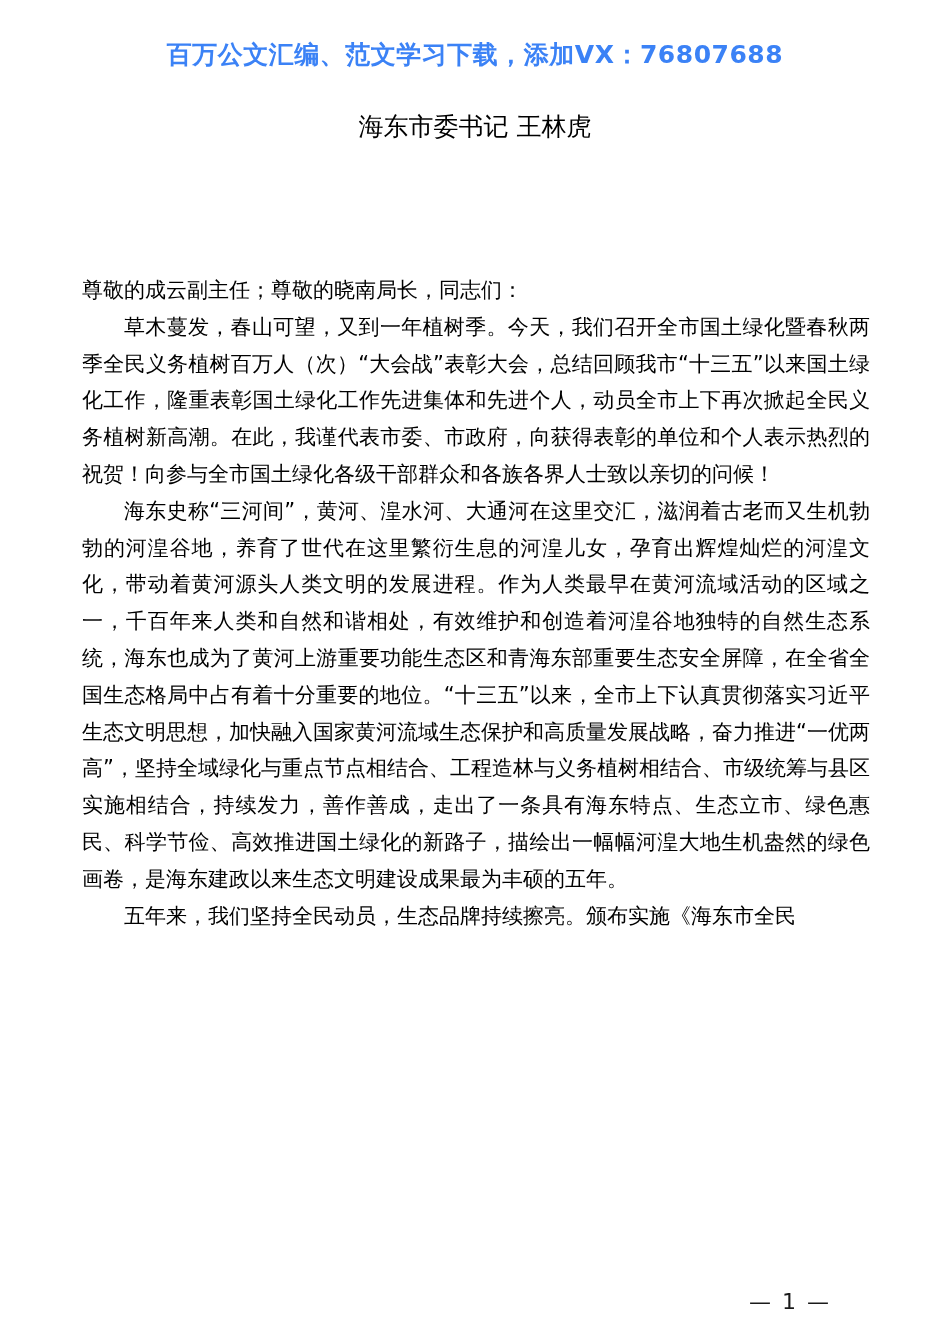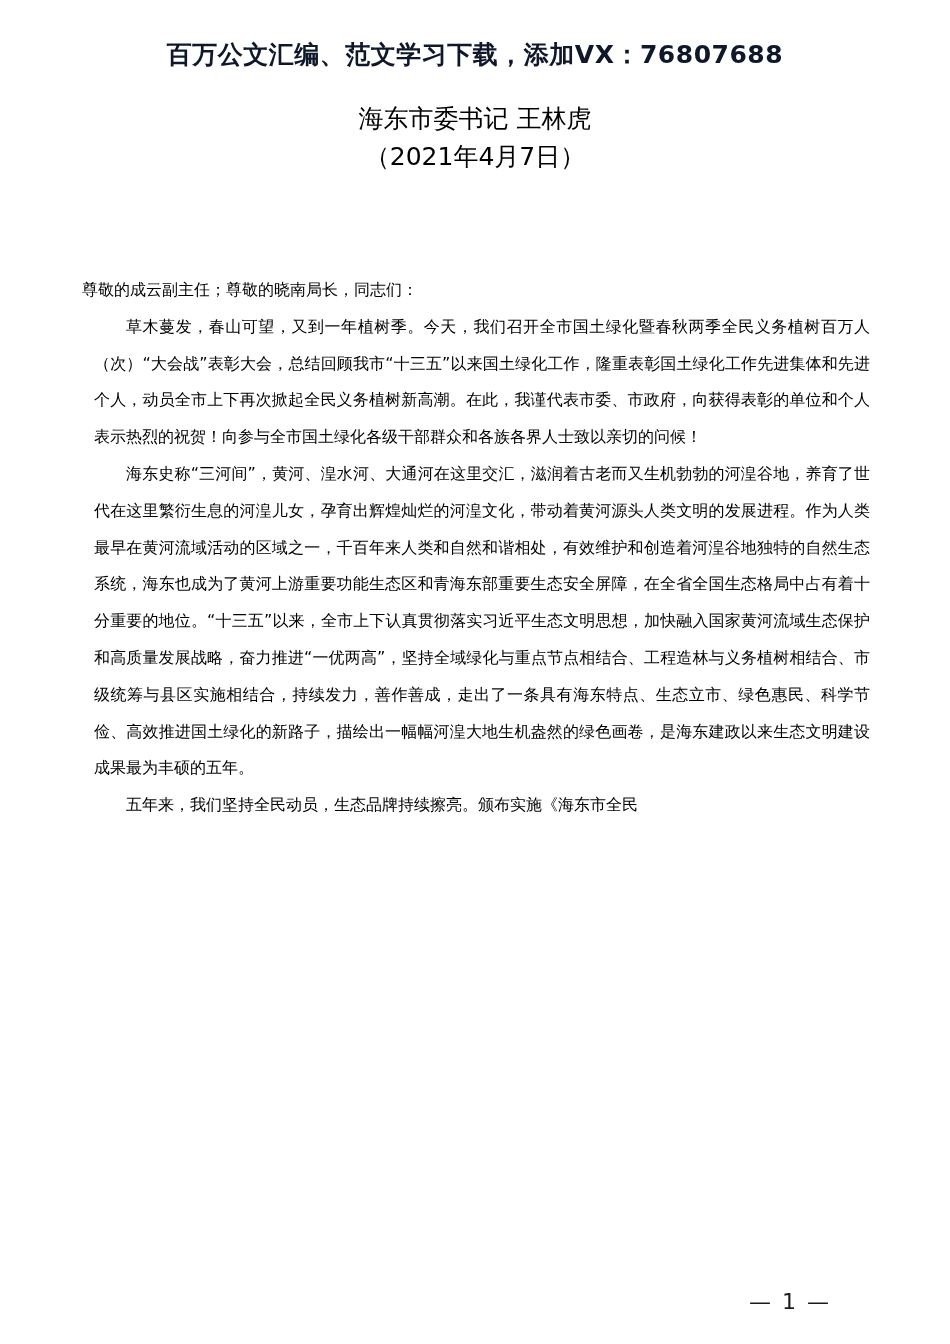--- a/index.html
+++ b/index.html
@@ -25,21 +25,21 @@
   
   .promo-header {
     position: absolute;
     top: 40px;
     left: 0;
     width: 950px;
     text-align: center;
   }
   .promo-text {
     display: inline-block;
-    color: #0f172a;
+    color: #3b82f6;
     font-size: 25px;
     font-weight: 700;
     letter-spacing: 0.5px;
     line-height: 30px;
     white-space: nowrap;
   }
 
   
   .title-block {
     position: absolute;
@@ -52,49 +52,48 @@
     font-size: 25px;
     font-weight: 400;
     line-height: 38px;
     letter-spacing: 0.2px;
     text-align: center;
   }
   .doc-byline {
     font-size: 25px;
     font-weight: 400;
     line-height: 38px;
-    margin-top: 4px;
+    margin-top: 12px;
     text-align: center;
   }
   .doc-date {
     font-size: 25px;
     font-weight: 400;
     line-height: 38px;
     text-align: center;
   }
 
   
   .body-block {
     position: absolute;
     top: 272px;
     left: 82px;
     width: 788px;
   }
   .para {
-    font-size: 16px;
+    font-size: 21px;
     line-height: 36.8px;
     text-align: justify;
     text-justify: inter-ideograph;
     text-align-last: left;
     margin: 0;
     letter-spacing: 0px;
   }
   .para.indent {
     text-indent: 2em;
-    margin-left: 12px;
   }
 
   
   .footer {
     position: absolute;
     left: 0;
     top: 1288px;
     width: 950px;
     text-align: center;
   }
@@ -111,21 +110,20 @@
 <body>
 
 <div class="page">
 
   <div class="promo-header">
     <span class="promo-text">百万公文汇编、范文学习下载，添加VX：76807688</span>
   </div>
 
   <div class="title-block">
     <div class="doc-byline">海东市委书记 王林虎</div>
-    <div class="doc-date">（2021年4月7日）</div>
   </div>
 
   <div class="body-block">
     <p class="para">尊敬的成云副主任；尊敬的晓南局长，同志们：</p>
     <p class="para indent">草木蔓发，春山可望，又到一年植树季。今天，我们召开全市国土绿化暨春秋两季全民义务植树百万人（次）“大会战”表彰大会，总结回顾我市“十三五”以来国土绿化工作，隆重表彰国土绿化工作先进集体和先进个人，动员全市上下再次掀起全民义务植树新高潮。在此，我谨代表市委、市政府，向获得表彰的单位和个人表示热烈的祝贺！向参与全市国土绿化各级干部群众和各族各界人士致以亲切的问候！</p>
     <p class="para indent">海东史称“三河间”，黄河、湟水河、大通河在这里交汇，滋润着古老而又生机勃勃的河湟谷地，养育了世代在这里繁衍生息的河湟儿女，孕育出辉煌灿烂的河湟文化，带动着黄河源头人类文明的发展进程。作为人类最早在黄河流域活动的区域之一，千百年来人类和自然和谐相处，有效维护和创造着河湟谷地独特的自然生态系统，海东也成为了黄河上游重要功能生态区和青海东部重要生态安全屏障，在全省全国生态格局中占有着十分重要的地位。“十三五”以来，全市上下认真贯彻落实习近平生态文明思想，加快融入国家黄河流域生态保护和高质量发展战略，奋力推进“一优两高”，坚持全域绿化与重点节点相结合、工程造林与义务植树相结合、市级统筹与县区实施相结合，持续发力，善作善成，走出了一条具有海东特点、生态立市、绿色惠民、科学节俭、高效推进国土绿化的新路子，描绘出一幅幅河湟大地生机盎然的绿色画卷，是海东建政以来生态文明建设成果最为丰硕的五年。</p>
     <p class="para indent">五年来，我们坚持全民动员，生态品牌持续擦亮。颁布实施《海东市全民</p>
   </div>
 
   <div class="footer">

